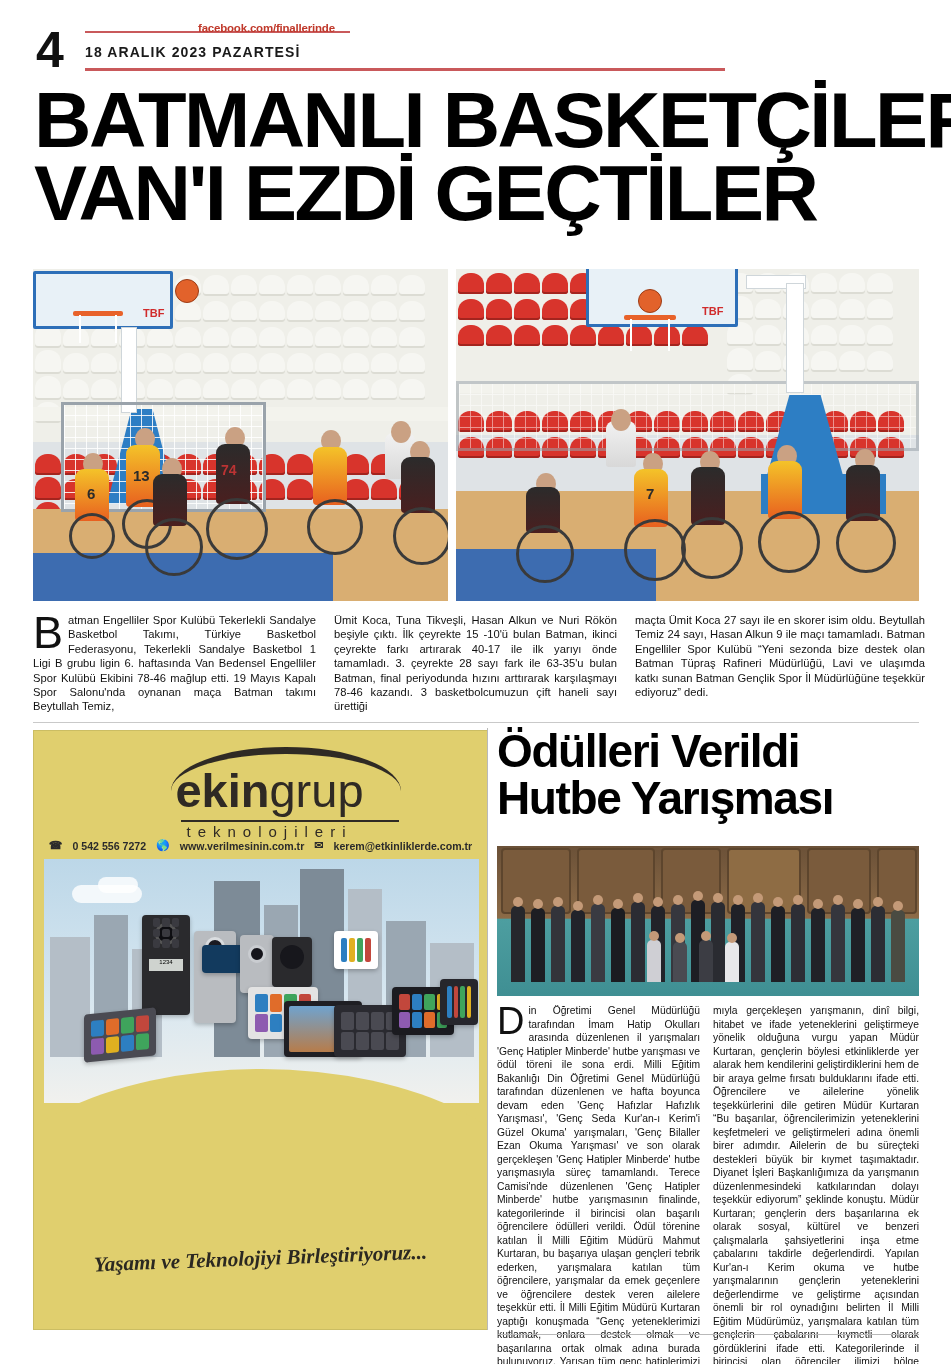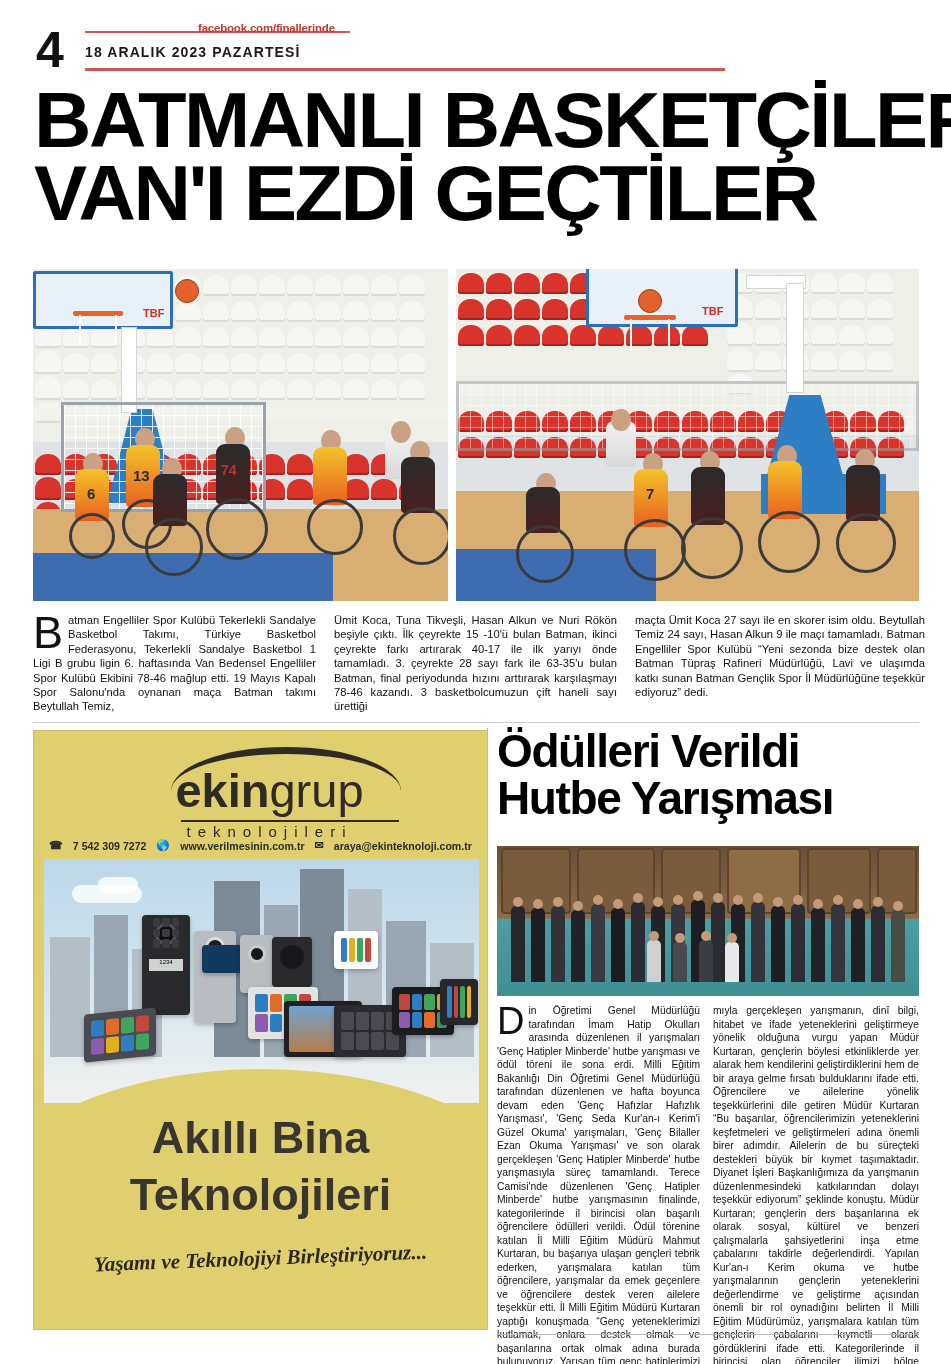--- a/index.html
+++ b/index.html
@@ -569,25 +569,25 @@
 
   <div class="ad">
     <div class="ad-logo-wrap">
       <div class="ad-swoosh"></div>
       <div class="ad-brand"><b>ekin</b><i>grup</i></div>
       <div class="ad-underline"></div>
       <div class="ad-sub">teknolojileri</div>
     </div>
     <div class="ad-contact">
       <span class="ico">☎</span>
-      <span>7 542 309 7272</span>
+      <span>0 542 556 7272</span>
       <span class="ico">🌎</span>
       <span>www.verilmesinin.com.tr</span>
       <span class="ico">✉</span>
-      <span>araya@ekinteknoloji.com.tr</span>
+      <span>kerem@etkinliklerde.com.tr</span>
     </div>
 
     <div class="ad-photo">
       <div class="cloud" style="left:28px; top:26px; width:70px; height:18px;"></div>
       <div class="cloud" style="left:54px; top:18px; width:40px; height:16px;"></div>
       <div class="bldg l" style="left:6px; top:78px; width:40px; height:120px;"></div>
       <div class="bldg" style="left:50px; top:56px; width:34px; height:142px;"></div>
       <div class="bldg l" style="left:88px; top:90px; width:30px; height:108px;"></div>
       <div class="bldg d" style="left:170px; top:22px; width:46px; height:176px;"></div>
       <div class="bldg" style="left:220px; top:46px; width:34px; height:152px;"></div>
@@ -684,24 +684,20 @@
             <i style="background:#c2473c"></i>
             <i style="background:#8d5bb0"></i>
             <i style="background:#e0b020"></i>
             <i style="background:#2d7fc1"></i>
             <i style="background:#3fa45c"></i>
           </div>
       </div>
     </div>
 
     <div class="ad-curve"></div>
-    <div class="ad-big">
-      <div>Akıllı Bina</div>
-      <div>Teknolojileri</div>
-    </div>
     <div class="ad-slogan">Yaşamı ve Teknolojiyi Birleştiriyoruz...</div>
   </div>
 
   <div class="vdiv"></div>
 
   <div class="art2">
     <div class="art2-head">
       <div>Ödülleri Verildi</div>
       <div>Hutbe Yarışması</div>
     </div>

